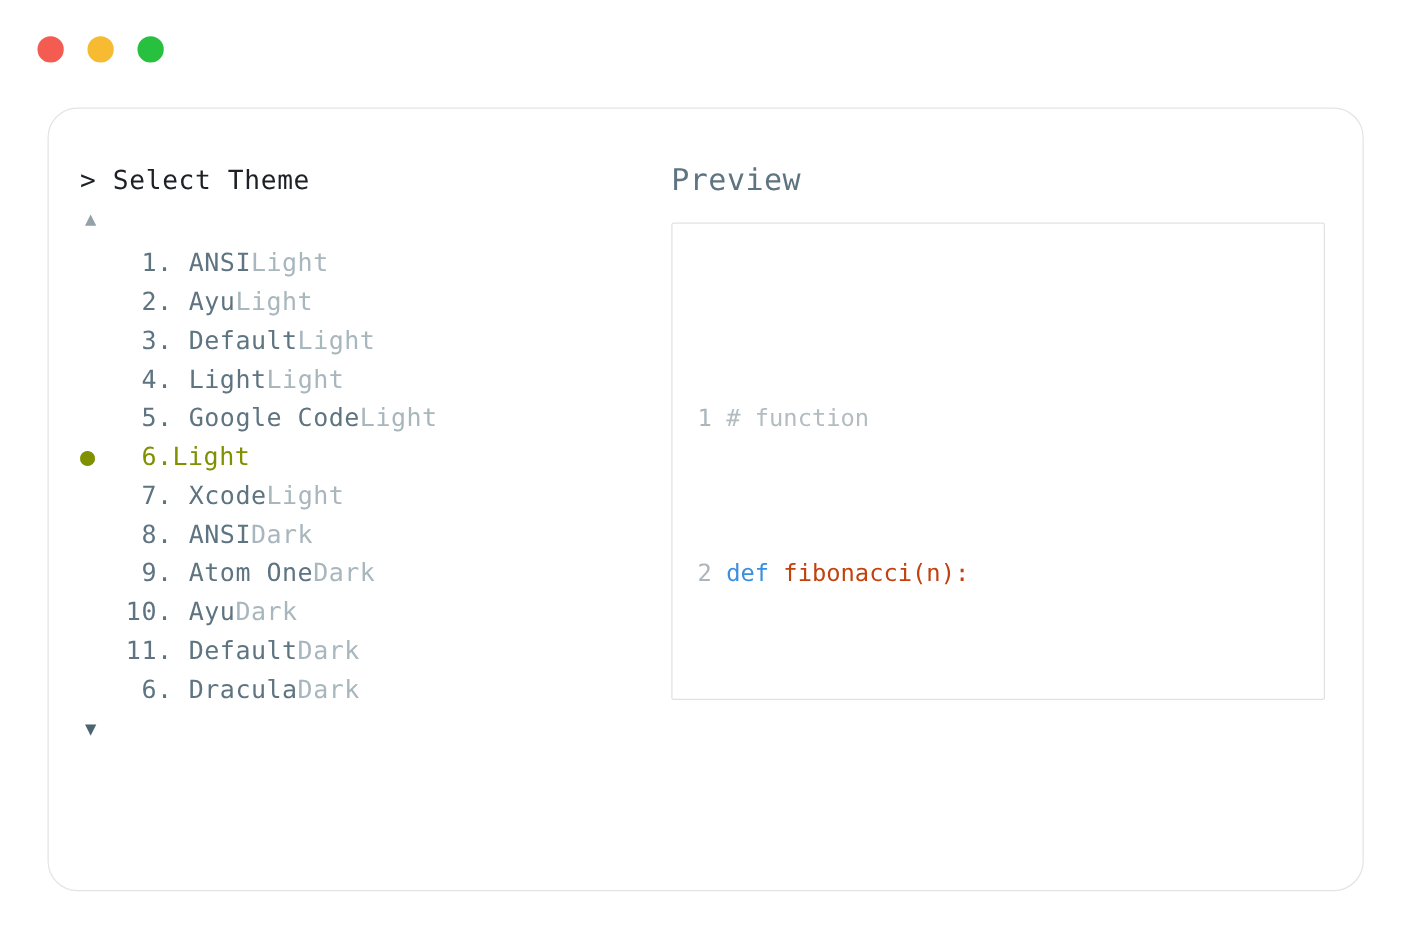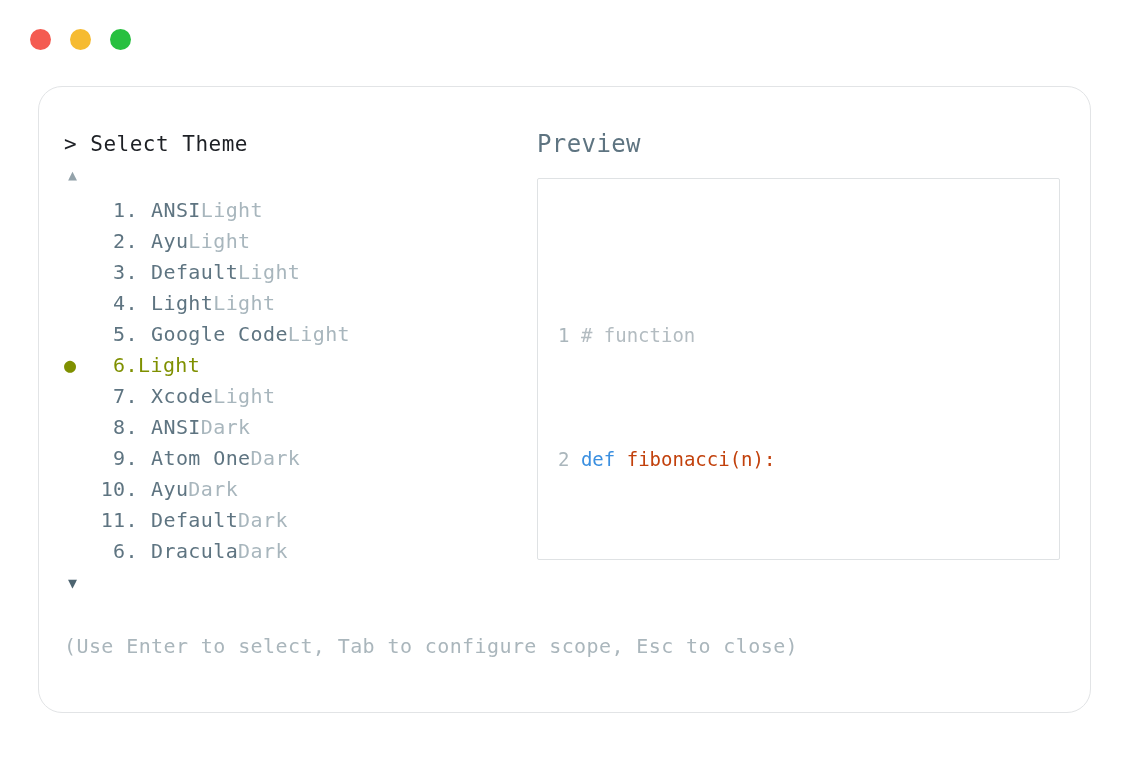--- a/index.html
+++ b/index.html
@@ -298,16 +298,15 @@
           
 
           
 
           
 
         </div>
       </div>
     </div>
 
-    <div class="footer-hint">(Use Enter to select, Tab to configure scope, Esc to close)</div>
 
   </div>
 </div>
 
 </body></html>

